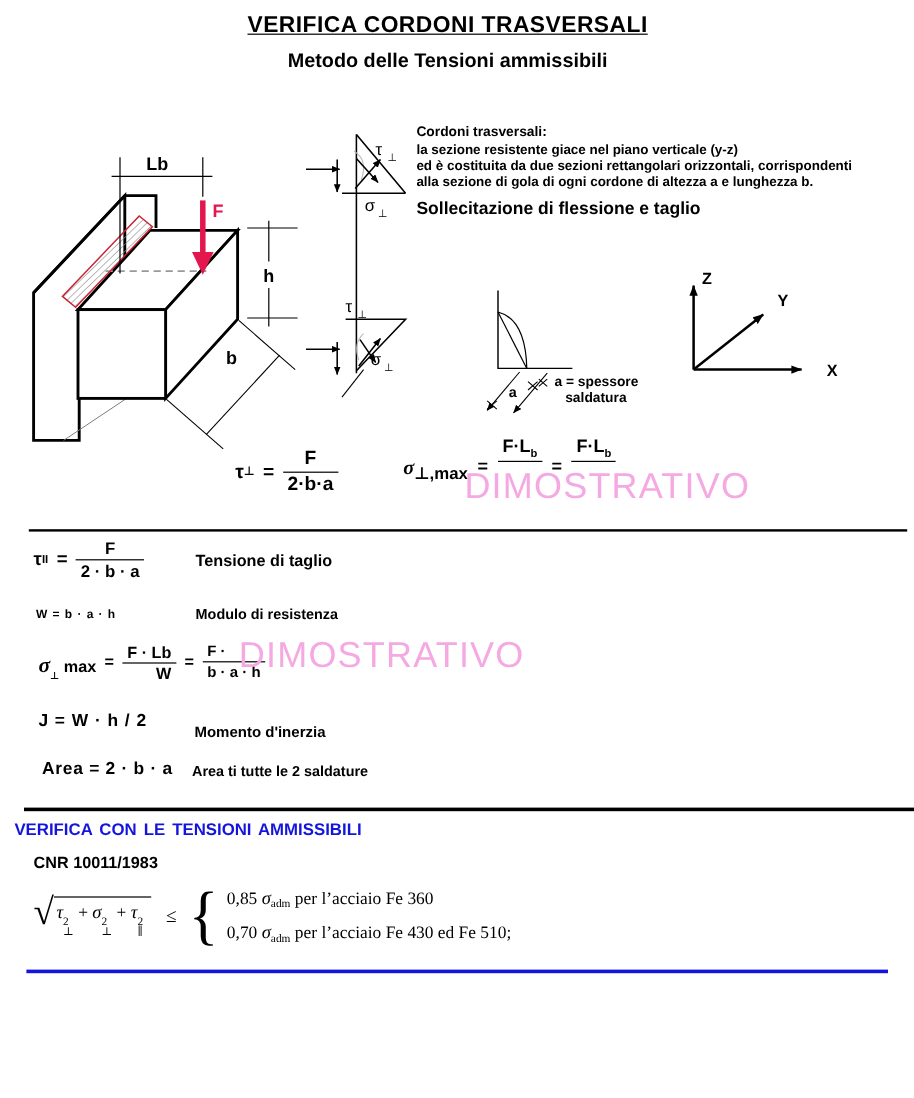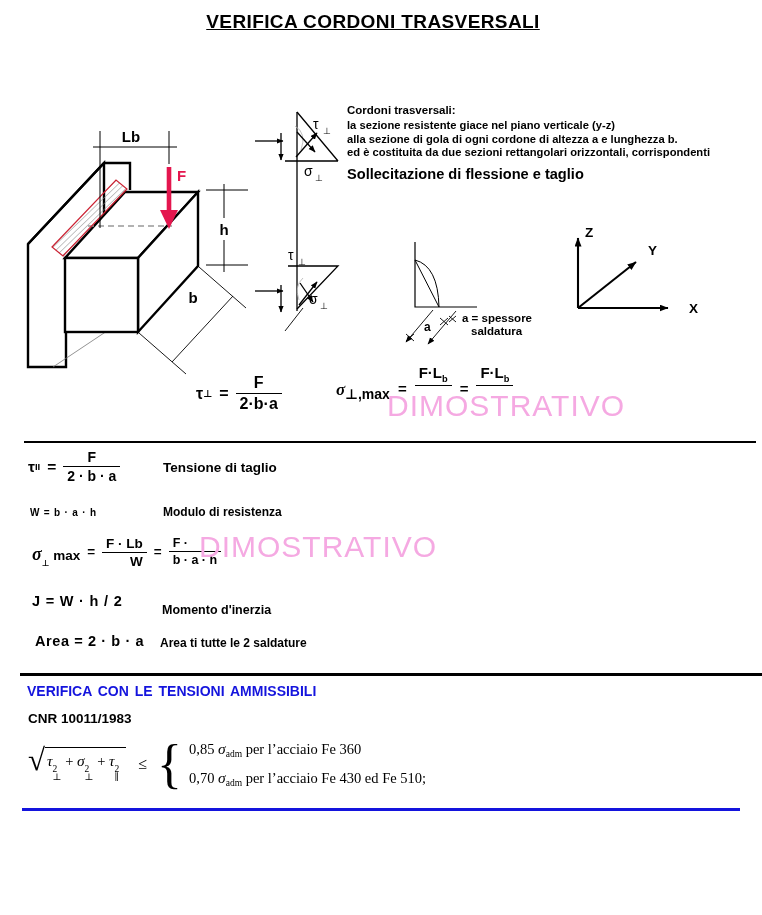--- a/index.html
+++ b/index.html
@@ -44,20 +44,21 @@
   .conds{margin-left:7px;display:flex;flex-direction:column;gap:10px;white-space:nowrap;}
   .csub{font-size:9.5px;vertical-align:-3px;}
 </style>
 </head>
 <body>
 
 <div class="page">
 
   <div class="hdr">
     <div class="title">VERIFICA CORDONI TRASVERSALI</div>
+    <div class="subtitle">Metodo delle Tensioni ammissibili</div>
   </div>
 
   <svg width="762" height="430" viewBox="0 0 762 430">
     <defs>
       <pattern id="wh" width="4.2" height="4.2" patternUnits="userSpaceOnUse" patternTransform="rotate(46)">
         <line x1="0" y1="0" x2="0" y2="4.2" stroke="#8a8a8a" stroke-width="1"></line>
       </pattern>
       <marker id="mA" markerWidth="9" markerHeight="8" refX="6.5" refY="2.8" orient="auto" markerUnits="userSpaceOnUse">
         <path d="M0,0 L7,2.8 L0,5.6 Z"></path>
       </marker>
@@ -160,22 +161,22 @@
     </g>
     <text x="585" y="237" font-size="13.5" font-weight="bold" fill="#000">Z</text>
     <text x="648" y="255" font-size="13.5" font-weight="bold" fill="#000">Y</text>
     <text x="689" y="313" font-size="13.5" font-weight="bold" fill="#000">X</text>
   </svg>
 
   <div class="intro">
     <div class="intro-h">Cordoni trasversali:</div>
     <div class="intro-lines">
       <div>la sezione resistente giace nel piano verticale (y-z)</div>
+      <div>ed è costituita da due sezioni rettangolari orizzontali, corrispondenti</div>
       <div>alla sezione di gola di ogni cordone di altezza a e lunghezza b.</div>
-      <div>ed è costituita da due sezioni rettangolari orizzontali, corrispondenti</div>
     </div>
     <div class="intro-em">Sollecitazione di flessione e taglio</div>
   </div>
 
   <div class="feq" style="left:196px;top:374px;font-size:16px;">
     <span>τ</span>
       <span class="sb">⊥</span>
     <span style="margin:0 7px;">=</span>
     <span class="frac">
       <span class="num">F</span>
@@ -231,21 +232,21 @@
   <div class="wm" style="left:199px;top:530px;color:#f5a9e2;">DIMOSTRATIVO</div>
 
   <div class="cap" style="left:32px;top:593px;font-size:14.5px;letter-spacing:.8px;">J = W · h  / 2</div>
   <div class="cap" style="left:162px;top:603px;font-size:12.5px;">Momento d'inerzia</div>
 
   <div class="cap" style="left:35px;top:633px;font-size:14.5px;letter-spacing:.6px;">Area = 2 · b · a</div>
   <div class="cap" style="left:160px;top:636px;font-size:12px;">Area ti tutte le  2  saldature</div>
 
   <div class="hrule" style="left:20px;top:673px;width:742px;height:2.5px;"></div>
 
-  <div class="sec-h" style="left:27px;top:683px;color:#1414dd;">VERIFICA  CON LE TENSIONI AMMISSIBILI</div>
+  <div class="sec-h" style="left:12px;top:683px;color:#1414dd;">VERIFICA  CON LE TENSIONI AMMISSIBILI</div>
   <div class="cnr" style="left:28px;top:711px;">CNR 10011/1983</div>
 
   <div class="rad-row">
     <span class="sqrt">
       <span class="radsign">√</span>
       <span class="radicand">
         <span class="tbase">τ</span><span class="ss">
             <span>2</span>
             <span>⊥</span>
           </span>

